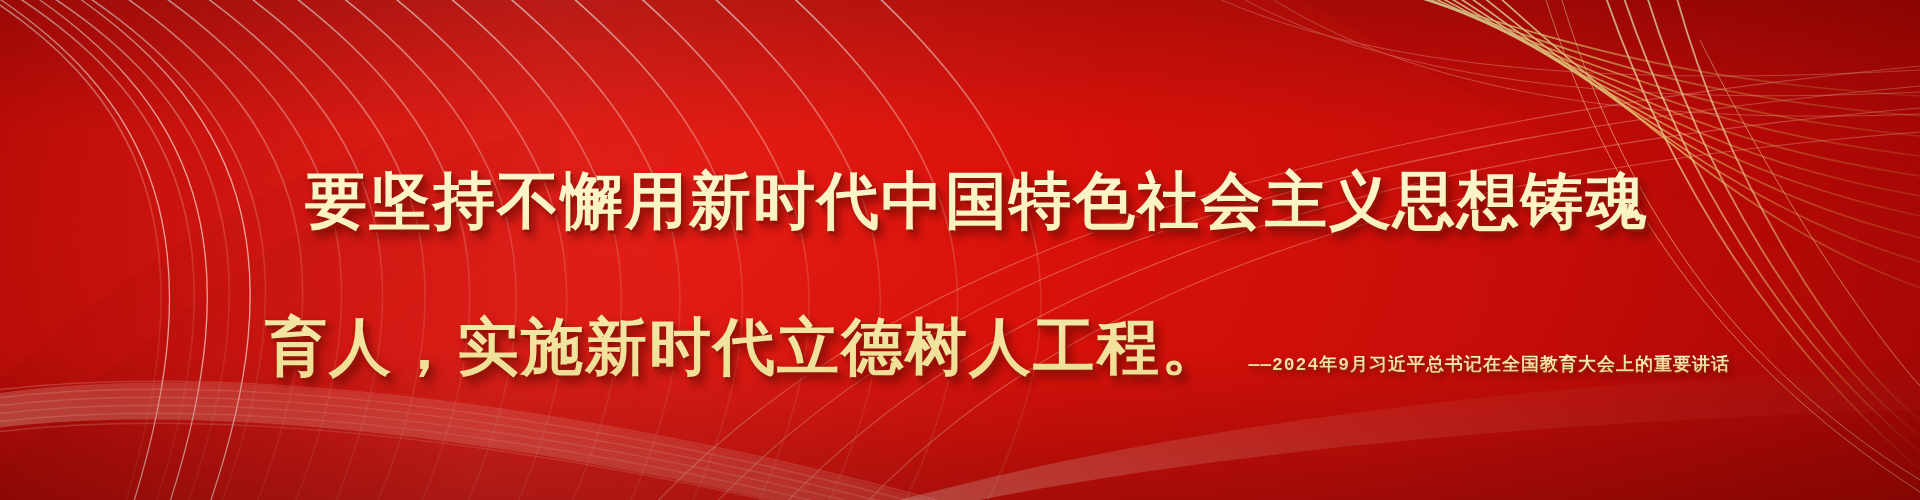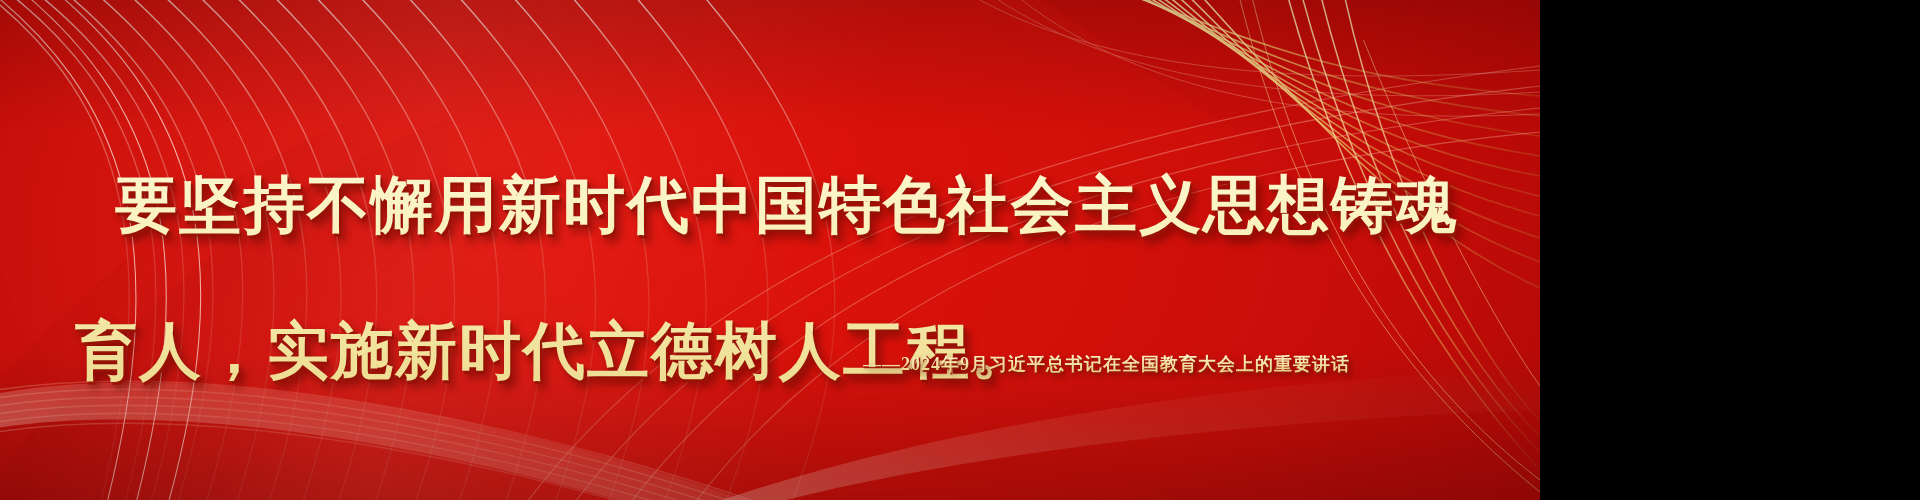--- a/index.html
+++ b/index.html
@@ -2,24 +2,24 @@
 <html><head>
 <meta charset="utf-8">
 <style>
   html, body {
     margin: 0;
     padding: 0;
     background: #000;
   }
   #banner {
     position: relative;
-    width: 1540px;
+    width: 1920px;
     height: 500px;
     overflow: hidden;
-    font-family: Liberation Serif, serif;
+    font-family: Liberation Mono, monospace;
     background: #cf0a० ;
     background:
       radial-gradient(ellipse 1400px 900px at 38% 42%, #e2140c 0%, #d2100a 38%, #bd0b08 72%, #a80805 100%);
   }
 
   
   .bg-layer {
     position: absolute;
     inset: 0;
     pointer-events: none;

